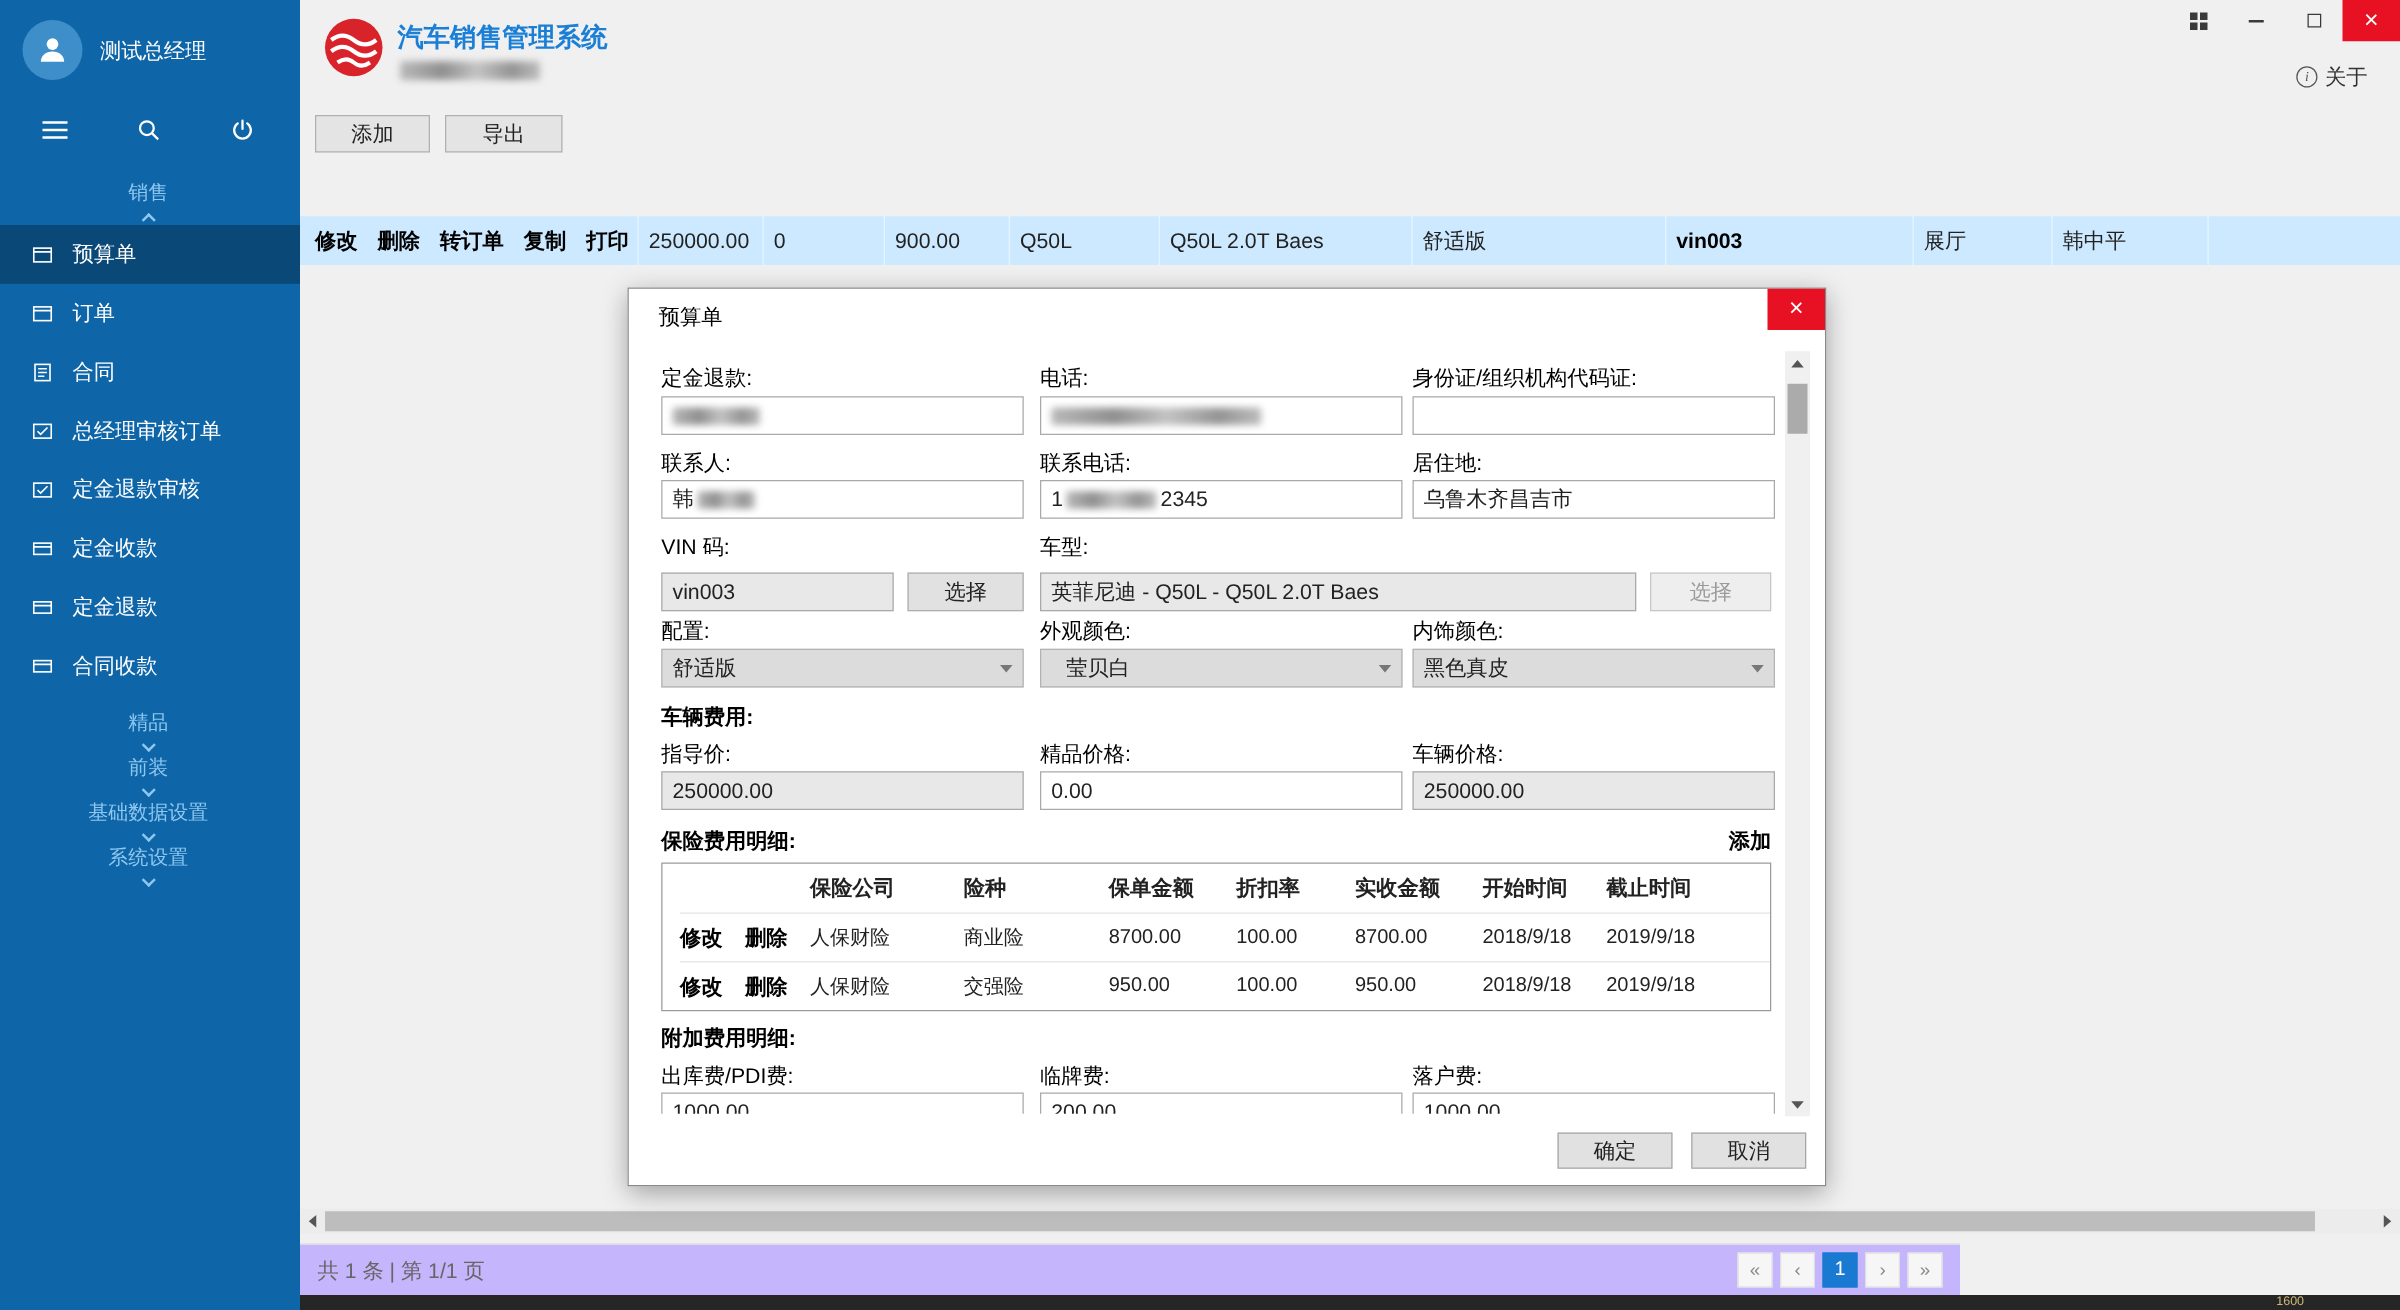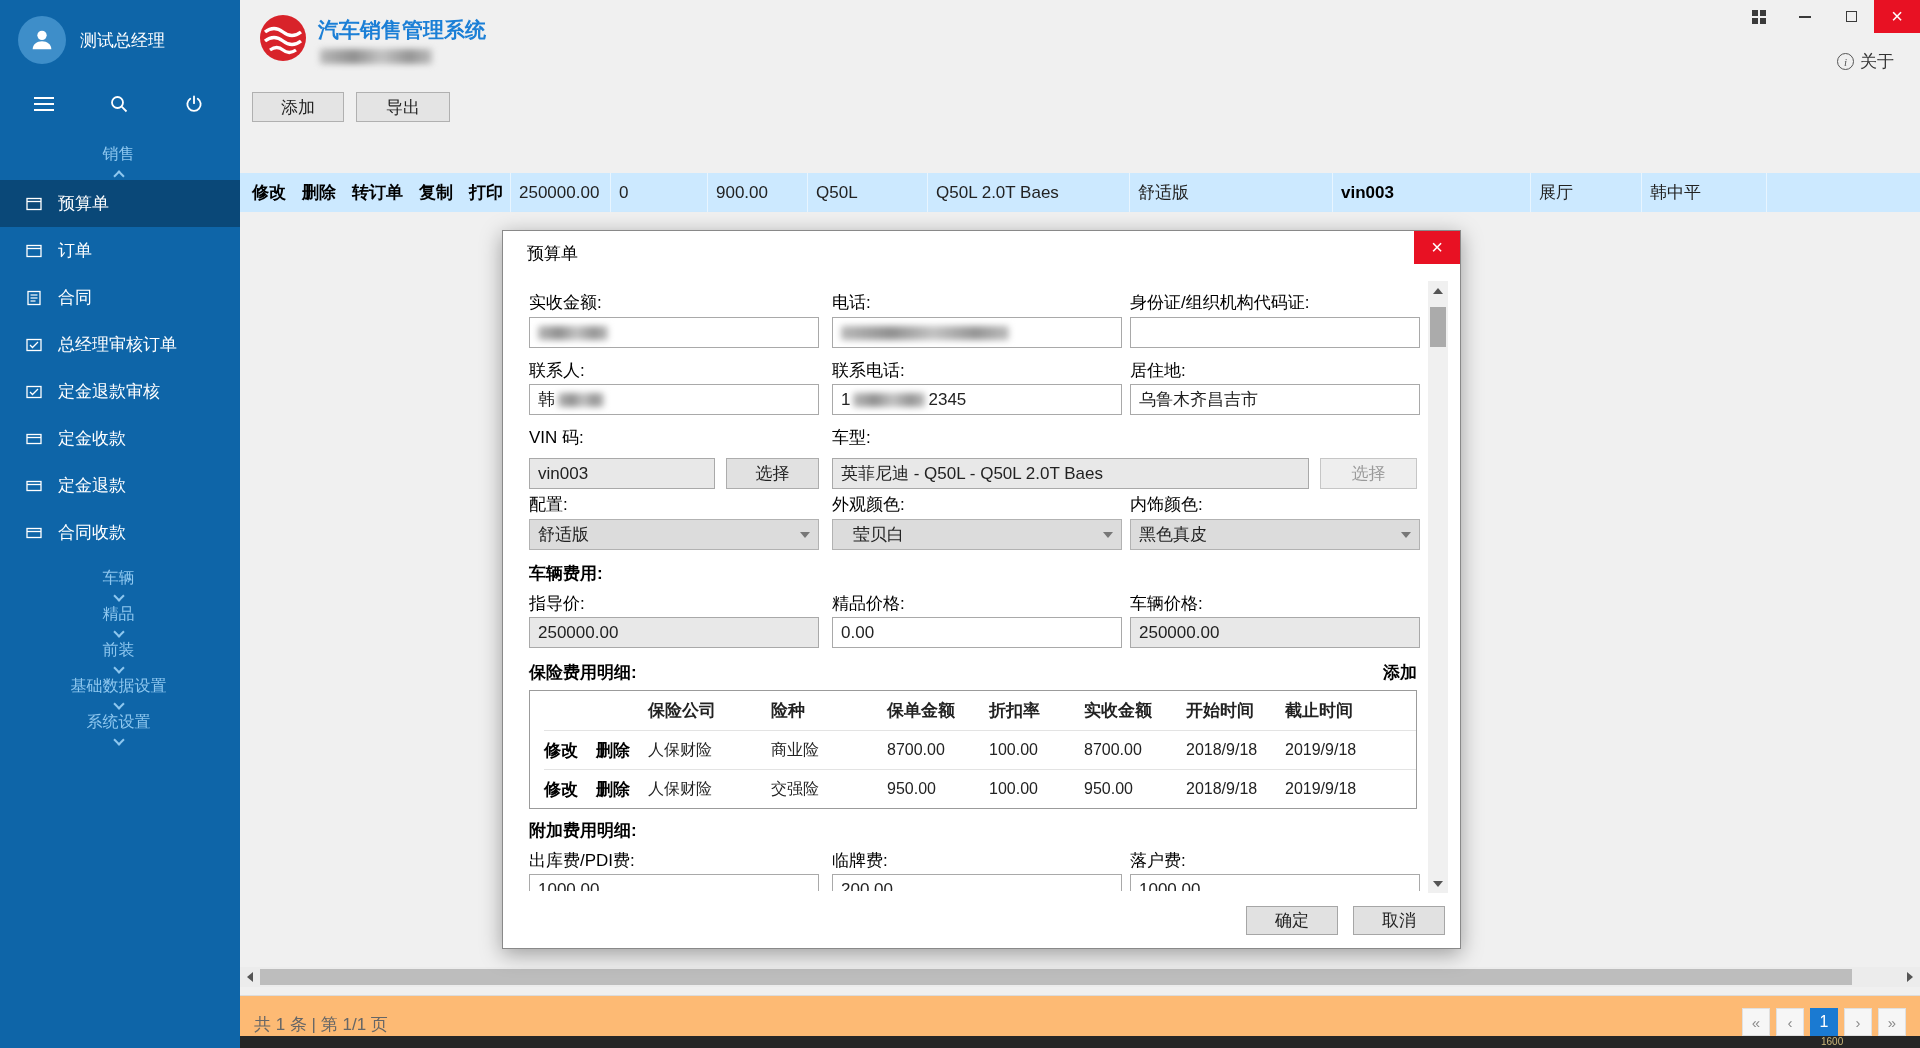--- a/index.html
+++ b/index.html
@@ -75,21 +75,21 @@
   .tri-up { width:0; height:0; border-left:5px solid transparent; border-right:5px solid transparent; border-bottom:6px solid #555; }
   .tri-down { width:0; height:0; border-left:5px solid transparent; border-right:5px solid transparent; border-top:6px solid #555; }
   .tri-left { width:0; height:0; border-top:5px solid transparent; border-bottom:5px solid transparent; border-right:6px solid #555; }
   .tri-right { width:0; height:0; border-top:5px solid transparent; border-bottom:5px solid transparent; border-left:6px solid #555; }
   .v-thumb { position:absolute; top:26px; left:2px; right:2px; height:40px; background:#ababab; }
   .dlg-btn { position:absolute; width:92px; height:29px; top:675px; background:#e1e1e1; border:1px solid #a6a6a6; font-size:17px; display:flex; align-items:center; justify-content:center; cursor:pointer; }
   
   .h-scroll { position:absolute; left:240px; top:967px; width:1680px; height:20px; background:#ececec; display:flex; align-items:center; z-index:3; }
   .h-arrow { width:20px; height:20px; display:flex; align-items:center; justify-content:center; cursor:pointer; flex:none; }
   .h-thumb { height:16px; width:1592px; background:#bdbdbd; flex:none; cursor:grab; }
-  .status-bar { position:absolute; left:240px; top:995px; width:1680px; height:41px; background:#fdba74; border-top:1px solid #dcdcdc; display:flex; align-items:flex-end; justify-content:space-between; padding:0 14px; z-index:3; }
+  .status-bar { position:absolute; left:240px; top:995px; width:1328px; height:41px; background:#c4b5fd; border-top:1px solid #dcdcdc; display:flex; align-items:center; justify-content:space-between; padding:0 14px; z-index:3; }
   .status-text { color:#666; font-size:17px; }
   .pagination { display:flex; gap:6px; }
   .page-btn { width:28px; height:28px; display:flex; align-items:center; justify-content:center; font-size:15px; color:#8a8a8a; background:#f6f6f6; border:1px solid #e0e0e0; cursor:pointer; }
   .page-btn.active { background:#1a7ad2; border-color:#1a7ad2; color:#fff; font-size:16px; }
   .bottom-strip { position:absolute; left:240px; top:1036px; width:1680px; height:12px; background:#262626; z-index:4; }
   .clock { position:absolute; left:1581px; top:0; font-size:10px; line-height:12px; color:#cdb87a; }
 </style>
 </head>
 <body>
 
@@ -201,24 +201,20 @@
           <svg width="16" height="16" viewBox="0 0 16 16">
             <rect x="1" y="3.5" width="14" height="9" fill="none" stroke="#fff" stroke-width="1.3"></rect>
             <line x1="1" y1="6.5" x2="15" y2="6.5" stroke="#fff" stroke-width="1.3"></line>
           </svg>
         </span>
       <span>合同收款</span>
     </div>
 
     <div class="nav-gap"></div>
     <div class="nav-section">
-      <span>车辆</span>
-      <span class="chev down"></span>
-    </div>
-    <div class="nav-section">
       <span>精品</span>
       <span class="chev down"></span>
     </div>
     <div class="nav-section">
       <span>前装</span>
       <span class="chev down"></span>
     </div>
     <div class="nav-section">
       <span>基础数据设置</span>
       <span class="chev down"></span>
@@ -296,21 +292,21 @@
 </div>
 
 <div class="modal">
   <div class="modal-title">预算单</div>
   <div class="modal-close">
       <span>×</span>
     </div>
 
   <div class="modal-scroll">
 
-    <div class="fl" style="left:26px; top:15px;">实收金额:</div>
+    <div class="fl" style="left:26px; top:15px;">定金退款:</div>
     <div class="fl" style="left:329px; top:15px;">电话:</div>
     <div class="fl" style="left:627px; top:15px;">身份证/组织机构代码证:</div>
     <div class="fi" style="left:26px; top:41px; width:290px;">
         <span class="blur-chip" style="width:70px;"></span>
       </div>
     <div class="fi" style="left:329px; top:41px; width:290px;">
         <span class="blur-chip" style="width:168px;"></span>
       </div>
     <div class="fi" style="left:627px; top:41px; width:290px;"></div>
 

